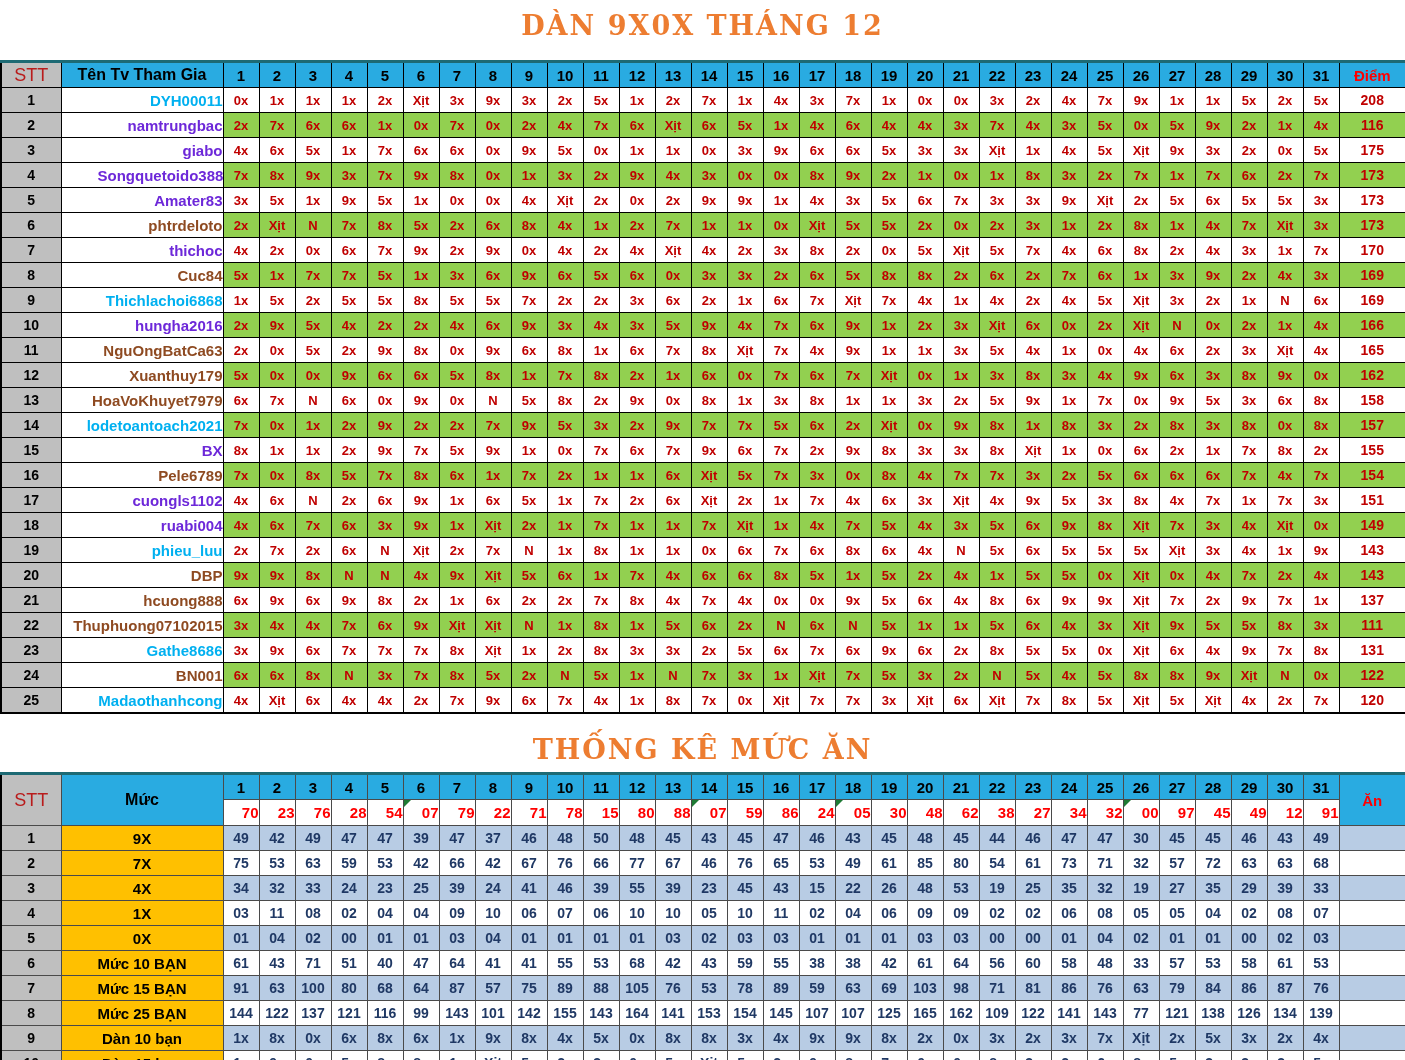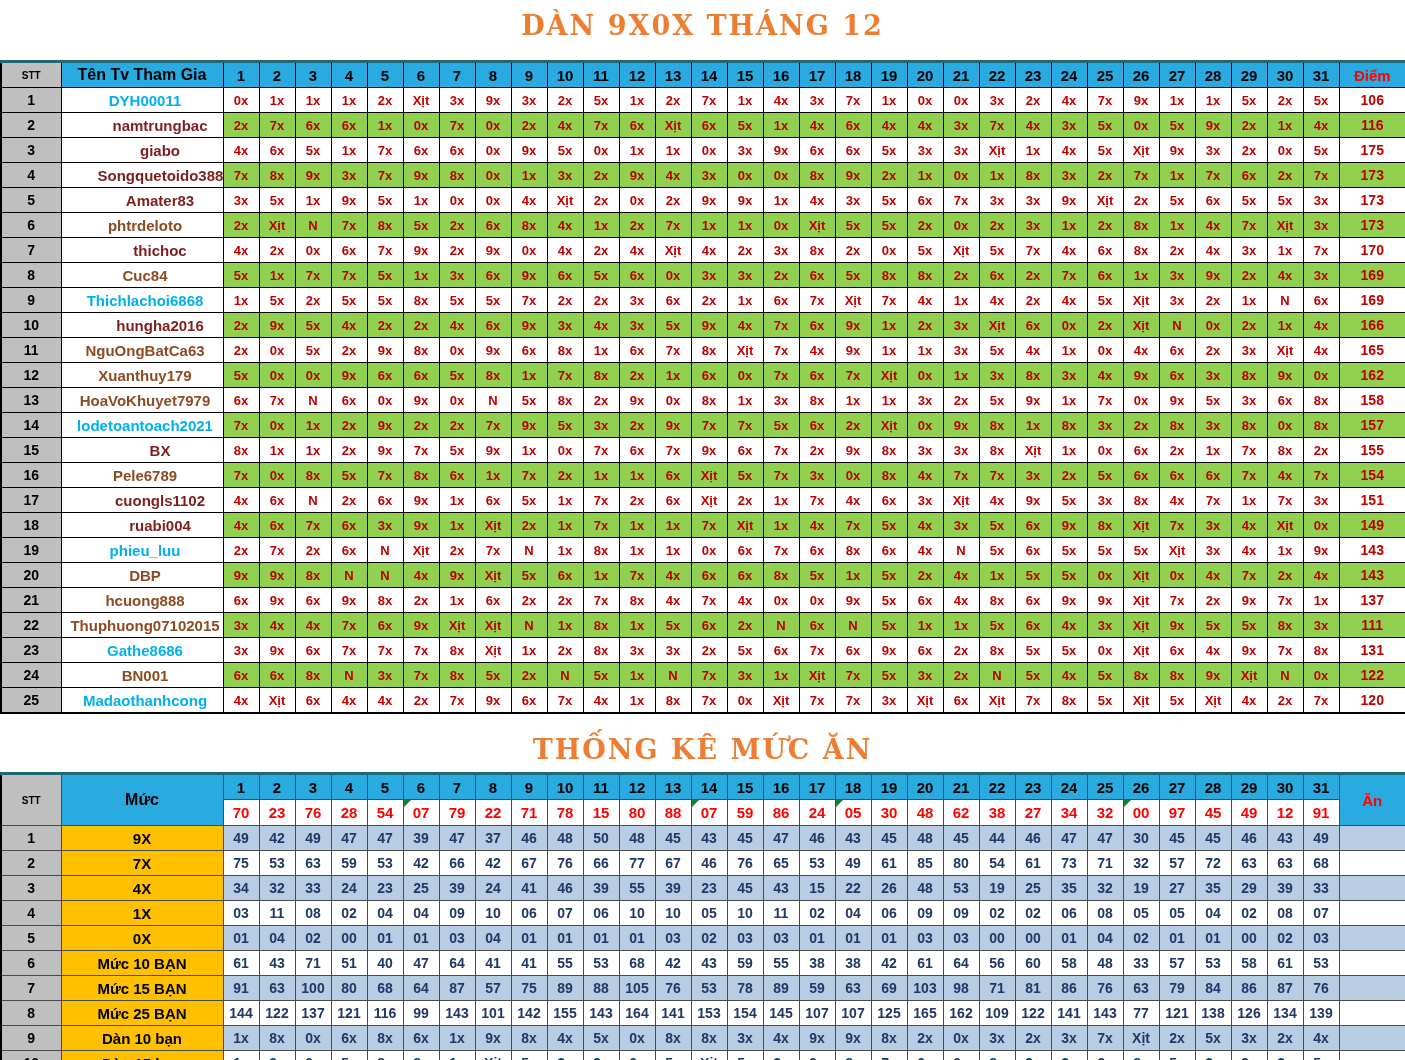--- a/index.html
+++ b/index.html
@@ -9,32 +9,32 @@
   .title2{padding-top:20px;height:38px;}
   table{border-collapse:collapse;table-layout:fixed;width:1405px;border:2px solid #000;}
   #t1{margin-top:14px;border-top:3px solid #1d6a74;}
   #t2{border-top:3px solid #1d6a74;}
   th,td{overflow:hidden;white-space:nowrap;padding:0;text-align:center;vertical-align:middle;
     border:1px solid #000;height:24px;}
   #t2 th,#t2 td{border:1px solid #4a4a4a;}
   #t1 thead tr{height:25px;}
   .hdr-blue{background:#29ABE1;color:#000;font-weight:bold;font-size:15px;}
   .name-hdr{font-size:16px;}
-  .hdr-gray{background:#BFBFBF;color:#000000;font-weight:bold;font-size:10px;}
+  .hdr-gray{background:#BFBFBF;color:#b91c1c;font-weight:normal;font-size:18px;}
   .hdr-diem,.an-hdr{color:#FF0000;font-size:15px;}
   .stt{background:#BFBFBF;font-weight:bold;font-size:14px;color:#000;}
-  .name{text-align:center;padding-left:6px;font-weight:bold;font-size:15px;background:#fff;}
-  .c-black{color:#7f1d1d;padding-left:36px;} .c-blue{color:#00B0F0;} .c-brown{color:#8E4A21;}
+  .name{text-align:right;padding-left:6px;font-weight:bold;font-size:15px;background:#fff;}
+  .c-black{color:#6d28d9;padding-left:36px;} .c-blue{color:#00B0F0;} .c-brown{color:#8E4A21;}
   .val{color:#C00000;font-weight:bold;font-size:13px;background:#fff;}
   .score{color:#C00000;font-weight:bold;font-size:14px;background:#fff;}
   .row-green .val,.row-green .score{background:#92D050;}
   .muc{background:#FFC000;color:#000;font-weight:bold;font-size:15px;}
   .b-val{color:#1F3864;font-weight:bold;font-size:14px;background:#fff;}
   .row-shaded .b-val{background:#B8CCE4;}
-  .red-cell{color:#FF0000;font-weight:bold;font-size:15px;background:#fff;position:relative;height:25px;}
+  .red-cell{color:#FF0000;font-weight:bold;font-size:15px;background:#fff;position:relative;height:25px;text-align:right;}
   .flag::before{content:"";position:absolute;top:0;left:0;width:0;height:0;
     border-top:7px solid #1E7B34;border-right:7px solid transparent;}
   #t2 thead tr:first-child{height:26px;}
 </style>
 </head>
 <body>
 
 <div class="title">DÀN 9X0X THÁNG 12</div>
 
 <table id="t1">
@@ -140,21 +140,21 @@
         <td class="val">3x</td>
         <td class="val">2x</td>
         <td class="val">4x</td>
         <td class="val">7x</td>
         <td class="val">9x</td>
         <td class="val">1x</td>
         <td class="val">1x</td>
         <td class="val">5x</td>
         <td class="val">2x</td>
         <td class="val">5x</td>
-        <td class="score">106</td>
+        <td class="score">208</td>
       </tr>
       <tr class="row-green">
         <td class="stt">2</td>
         <td class="name c-black">namtrungbac</td>
         <td class="val">2x</td>
         <td class="val">7x</td>
         <td class="val">6x</td>
         <td class="val">6x</td>
         <td class="val">1x</td>
         <td class="val">0x</td>

